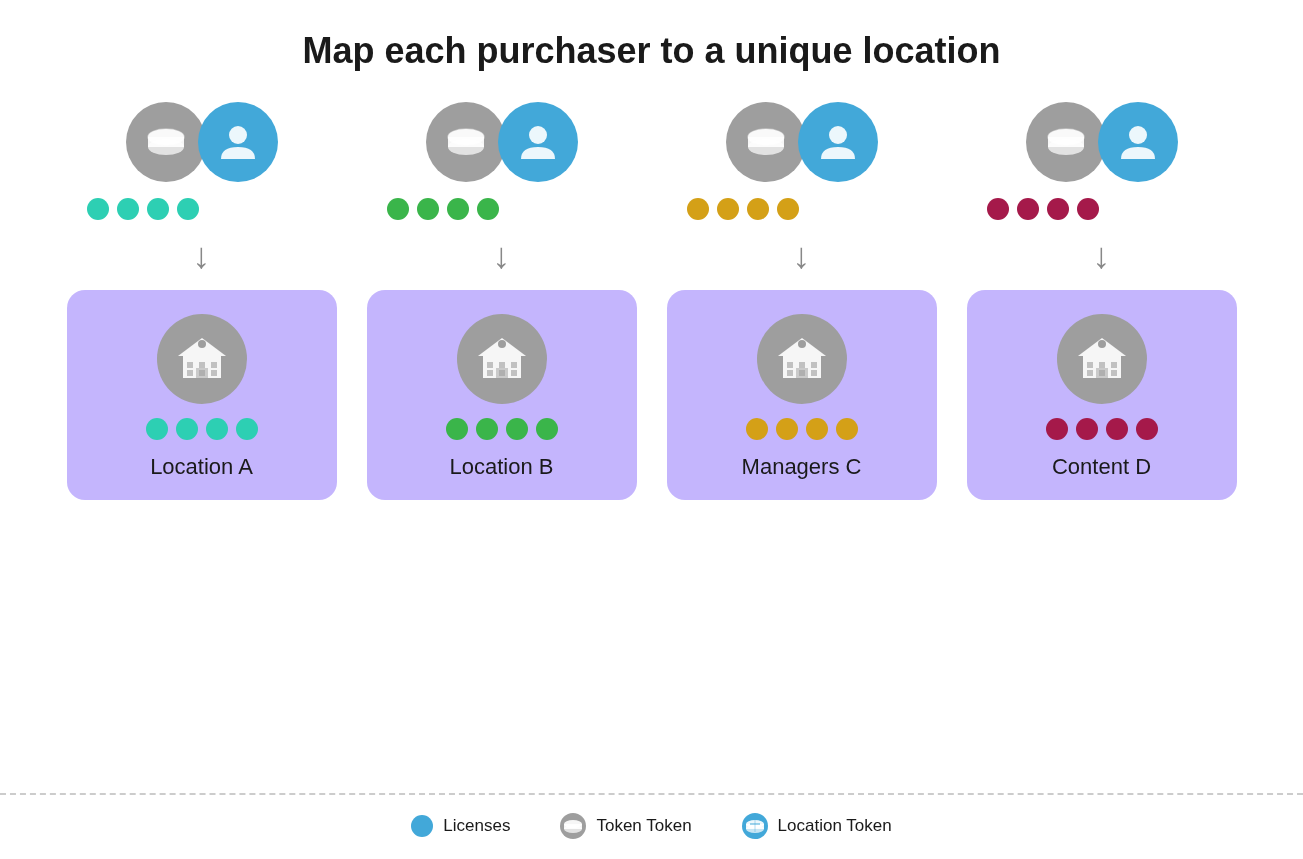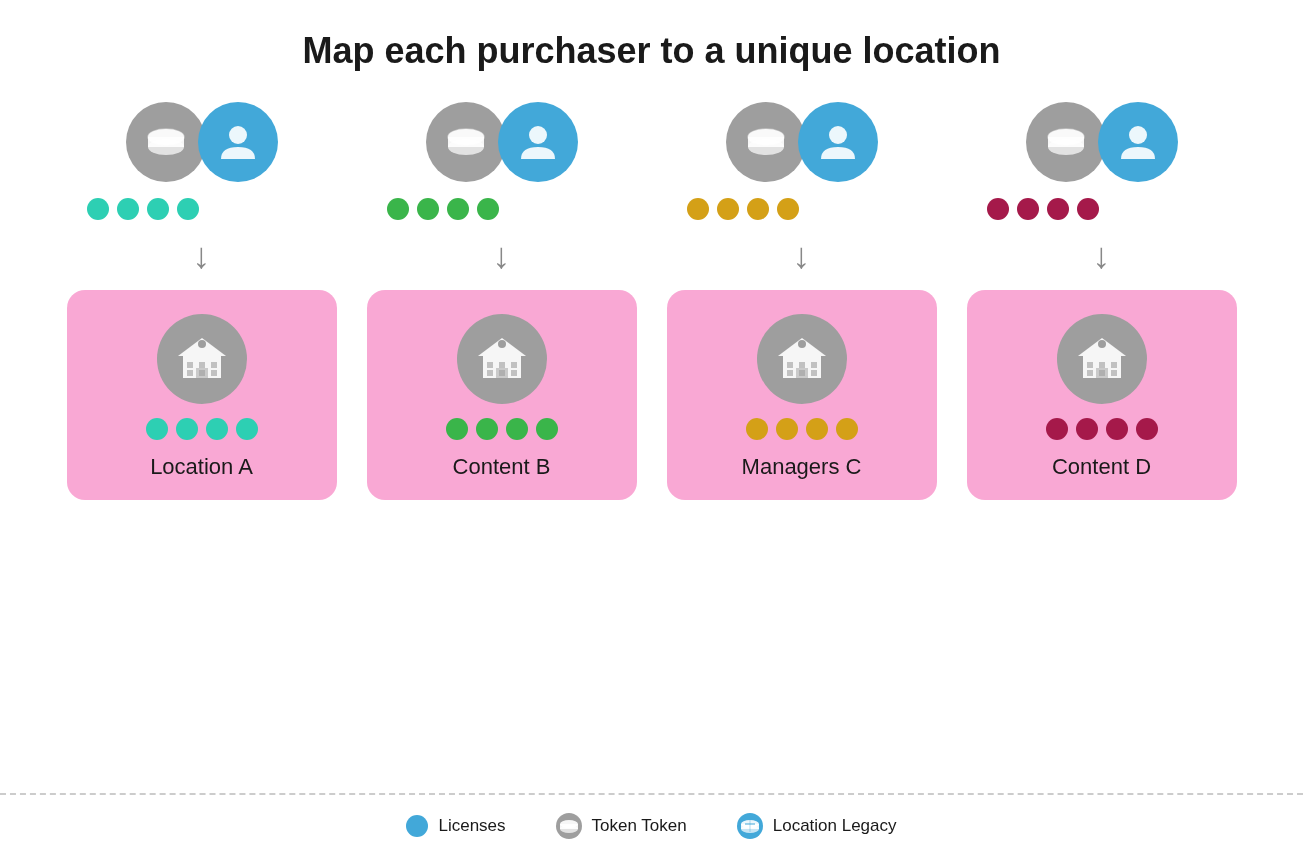--- a/index.html
+++ b/index.html
@@ -79,21 +79,21 @@
     }
     
     .arrow-down {
       font-size: 36px;
       color: #888;
       margin-bottom: 16px;
       line-height: 1;
     }
     
     .location-box {
-      background: #f9a8d4;
+      background: #c4b5fd;
       border-radius: 18px;
       width: 100%;
       display: flex;
       flex-direction: column;
       align-items: center;
       padding: 24px 16px 20px;
       gap: 14px;
     }
     .building-circle {
       width: 90px;
@@ -255,21 +255,21 @@
           <rect x="38" y="40" width="6" height="6" fill="#9e9e9e" opacity="0.6"></rect>
           <rect x="23" y="38" width="12" height="10" fill="#9e9e9e" opacity="0.5"></rect>
         </svg>
       </div>
       <div class="dots-row" style="padding-left:0; justify-content:center; margin-bottom:0">
         <div class="dot" style="background:#3ab54a"></div>
         <div class="dot" style="background:#3ab54a"></div>
         <div class="dot" style="background:#3ab54a"></div>
         <div class="dot" style="background:#3ab54a"></div>
       </div>
-      <div class="location-label">Content B</div>
+      <div class="location-label">Location B</div>
     </div>
   </div>
 
   <div class="purchaser-column">
     <div class="top-icons">
       <div class="circle-icon token">
         <svg class="coin-icon" viewBox="0 0 50 50" fill="none">
           <ellipse cx="25" cy="20" rx="18" ry="8" fill="white" opacity="0.9"></ellipse>
           <rect x="7" y="20" width="36" height="10" fill="white" opacity="0.9"></rect>
           <ellipse cx="25" cy="30" rx="18" ry="8" fill="white" opacity="0.7"></ellipse>
@@ -383,15 +383,15 @@
   <div class="legend-item">
     <div class="legend-icon-circle" style="background:#42a8d9;">
       <svg width="20" height="16" viewBox="0 0 20 16" fill="none">
         <ellipse cx="10" cy="6" rx="9" ry="4" fill="white" opacity="0.9"></ellipse>
         <rect x="1" y="6" width="18" height="5" fill="white" opacity="0.9"></rect>
         <ellipse cx="10" cy="11" rx="9" ry="4" fill="white" opacity="0.7"></ellipse>
         <line x1="5" y1="6" x2="15" y2="6" stroke="#42a8d9" stroke-width="1"></line>
         <line x1="10" y1="2" x2="10" y2="14" stroke="#42a8d9" stroke-width="0.8" opacity="0.5"></line>
       </svg>
     </div>
-    <span>Location Legacy</span>
+    <span>Location Token</span>
   </div>
 </div>
 
 </body></html>

